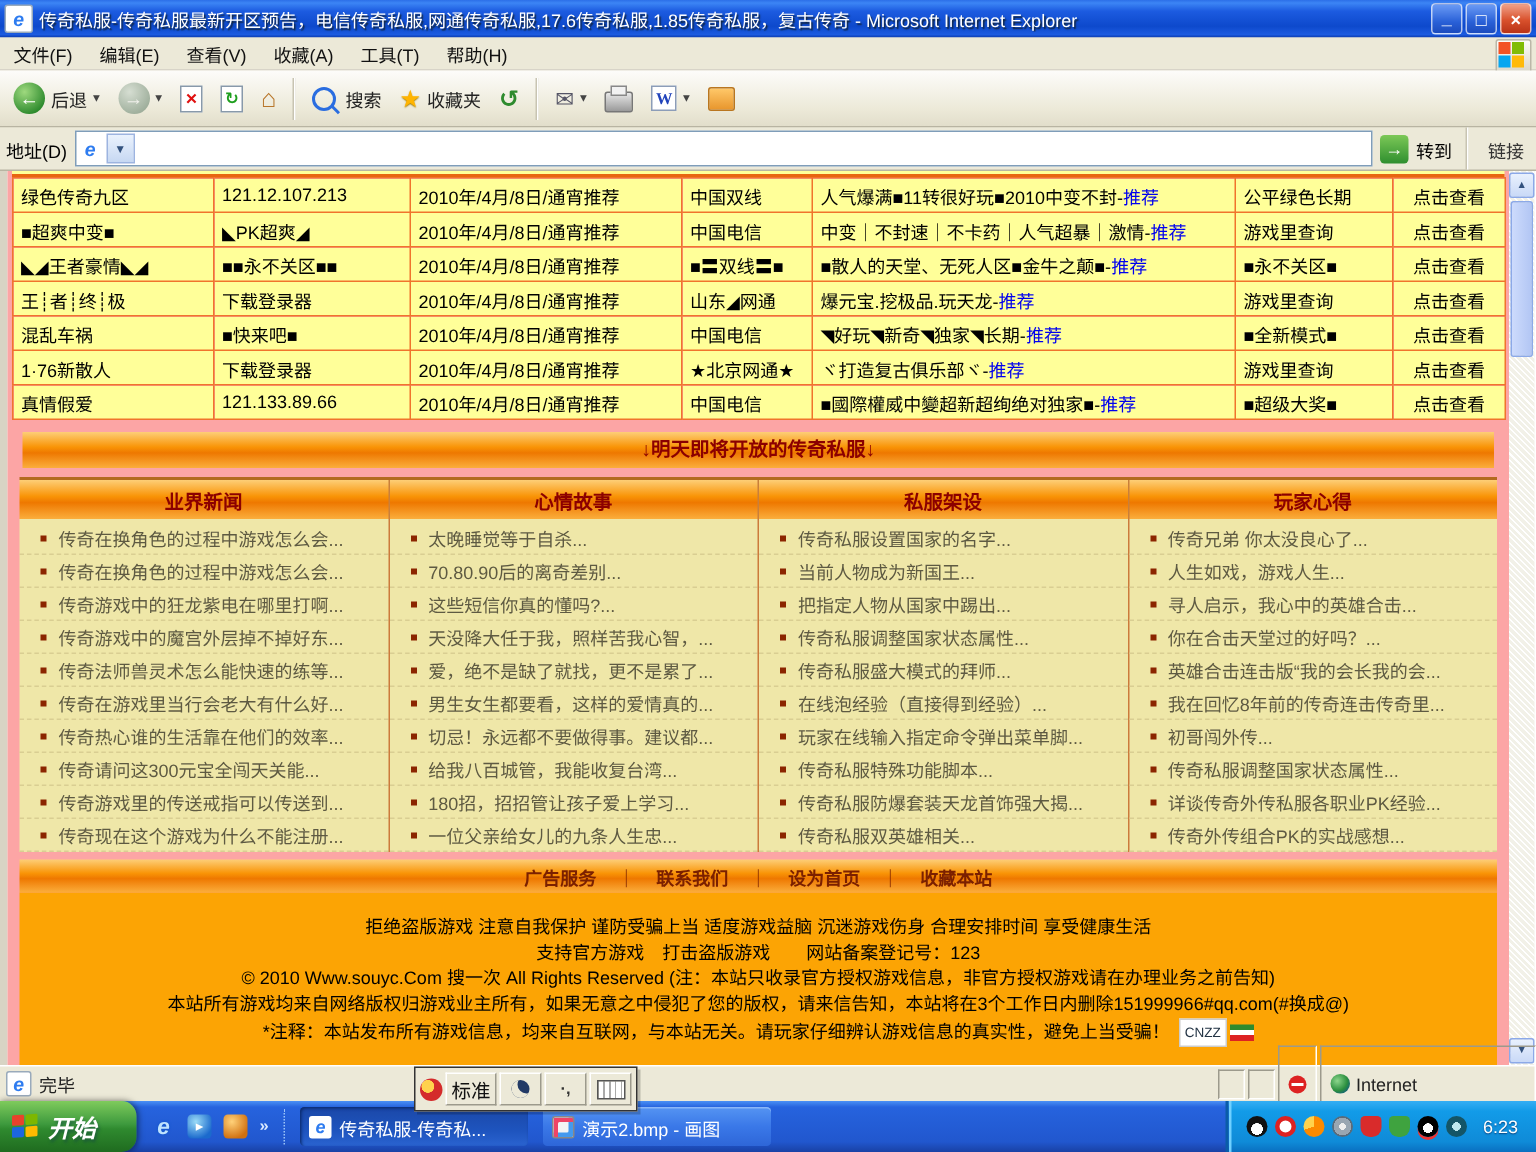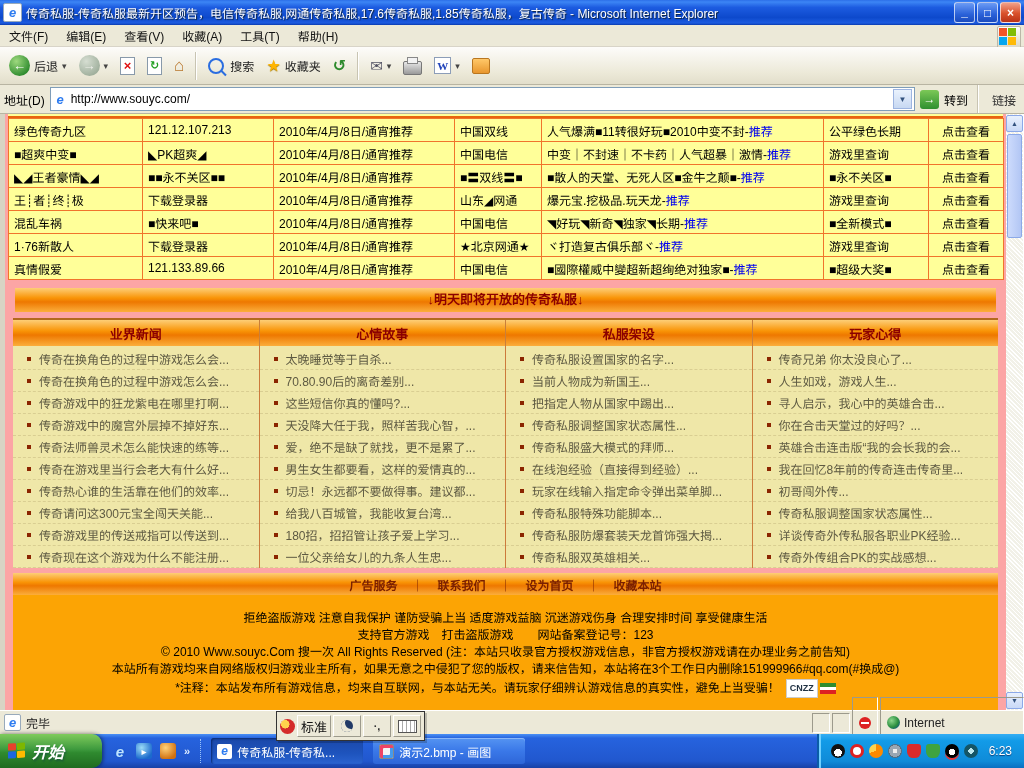--- a/index.html
+++ b/index.html
@@ -97,21 +97,21 @@
   ul.seclist li{height:21px;display:flex;align-items:center;padding:0 6px 0 14px;
     border-bottom:1px dashed #D9CE92;font-size:12px;color:#5E5A42;white-space:nowrap;overflow:hidden;cursor:pointer}
   .blt{width:4px;height:4px;background:#8B2500;margin-right:8px;flex:0 0 auto}
   .fnav{margin:5px 8px 0;height:22px;display:flex;align-items:center;justify-content:center;
     color:#7B2000;font-weight:bold;font-size:12px}
   .fnav-item{cursor:pointer}
   .fnav-item + .fnav-item::before{content:"｜";margin:0 14px;font-weight:normal;color:#7B2000}
   .footer{margin:0 8px;background:#FCA404;padding:14px 0 10px;text-align:center;font-size:12px;color:#000}
   .fline{margin:2px 0;line-height:15px;white-space:nowrap}
   .cnzz{display:inline-flex;align-items:center;margin-left:6px;vertical-align:middle;cursor:pointer}
-  .cnzz-txt{background:#FFF;color:#234;font-size:9px;font-weight:bold;padding:1px 3px;border:1px solid #CCC}
+  .cnzz-txt{background:#FFF;color:#234;font-size:9px;font-weight:normal;padding:1px 3px;border:1px solid #CCC}
   .cnzz-flag{width:16px;height:11px;margin-left:2px;
     background:linear-gradient(180deg,#2E8B2E 0 33%,#FFF 33% 66%,#D22 66%)}
   
   .vscroll{position:absolute;right:1px;top:0;width:17px;height:596px;background:#F2F1E8;
     background-image:repeating-linear-gradient(45deg,#FFF 0 1px,transparent 1px 3px)}
   .sb-btn{position:absolute;left:0;width:17px;height:17px;background:linear-gradient(#E9F1FD,#C9D9F7);
     border:1px solid #8CA9E8;border-radius:2px;box-sizing:border-box;color:#33527E;font-size:7px;
     display:flex;align-items:center;justify-content:center}
   .sb-btn.up{top:1px}
   .sb-btn.down{bottom:1px}
@@ -135,21 +135,21 @@
     border:1px solid;border-color:#FFF #9C9A8C #9C9A8C #FFF;background:#ECE9D8;font-size:13px;color:#111;padding:0 3px}
   .ime-logo{width:15px;height:15px;border-radius:50%;background:radial-gradient(circle at 35% 35%,#FFD24D 0 30%,#D42B2B 32%)}
   .ime-moon{width:12px;height:12px;border-radius:50%;background:#223A66;box-shadow:inset 4px -3px 0 0 #ECE9D8}
   .ime-kbd{width:17px;height:11px;border:1px solid #555;background:
     repeating-linear-gradient(90deg,#FFF 0 3px,#AAA 3px 4px)}
   .ime-punct::after{content:"·,";font-size:11px;font-weight:bold;color:#333}
   
   .taskbar{position:absolute;left:0;top:734px;width:1024px;height:34px;
     background:linear-gradient(180deg,#4A90F5 0%,#2663DE 12%,#2157CE 80%,#1941A5 100%);
     display:flex;align-items:center}
-  .startbtn{height:34px;width:102px;border-radius:0 10px 10px 0;display:flex;align-items:center;gap:6px;
+  .startbtn{height:34px;width:91px;border-radius:0 10px 10px 0;display:flex;align-items:center;gap:6px;
     padding:0 14px 0 8px;box-sizing:border-box;cursor:pointer;
     background:linear-gradient(180deg,#7FCB5C 0%,#3E9A3E 45%,#2F8A2F 55%,#1F6B1F 100%);
     box-shadow:1px 0 4px #0008}
   .start-txt{color:#FFF;font-size:16px;font-weight:bold;font-style:italic;text-shadow:1px 2px 2px #1448}
   .sflag{width:18px;height:16px;display:grid;grid-template-columns:8px 8px;grid-template-rows:7px 7px;gap:1px;transform:skewY(-4deg)}
   .sflag span{display:block;border-radius:1px}
   .quick{display:flex;align-items:center;gap:8px;padding:0 10px;border-right:1px dotted #9CC4F8;height:24px}
   .qico{width:16px;height:16px;display:flex;align-items:center;justify-content:center;border-radius:3px}
   .q-ie::after{content:"e";color:#BFE3FF;font-weight:bold;font-style:italic;font-size:15px;text-shadow:0 0 2px #0B57C8}
   .q-mp{background:radial-gradient(circle at 35% 30%,#9ADBF7,#1B6ACD 75%)}
@@ -255,21 +255,20 @@
   </div>
   <div class="tbtn">
     <span class="fold"></span>
   </div>
 </div>
 
 <div class="addressbar">
   <span>地址(D)</span>
   <div class="addr-field">
     <span class="app-ico"></span>
-    <input class="addr-input" readonly="" value="http://www.souyc.com/" style="">
     <span class="addr-dd">▼</span>
   </div>
   <span class="go-ico"></span>
   <span>转到</span>
   <div class="tsep"></div>
   <span class="links-lbl">链接</span>
 </div>
 
 <div class="content">
   <div class="left-strip"></div>

